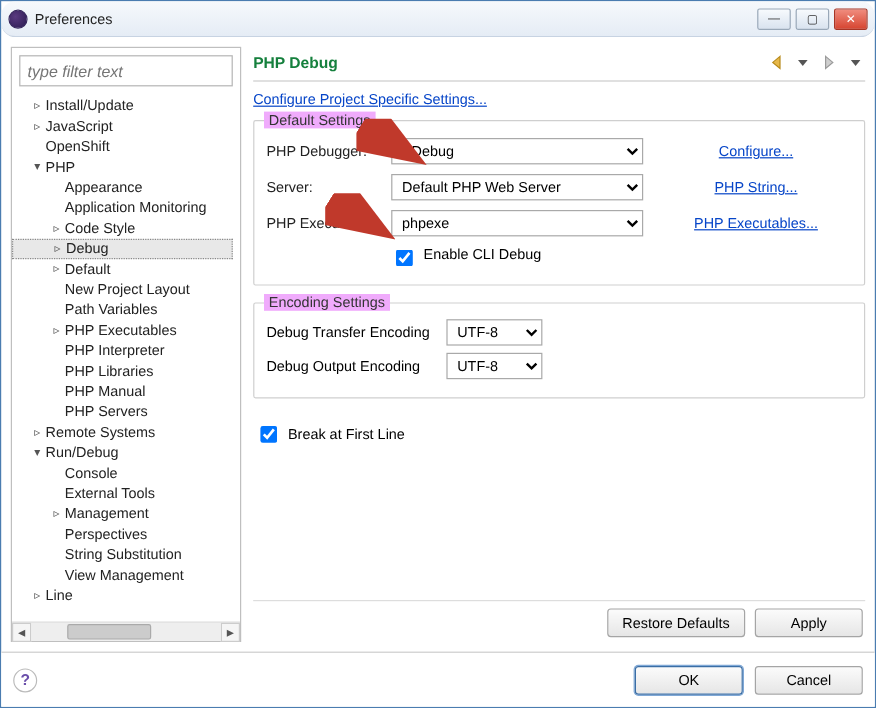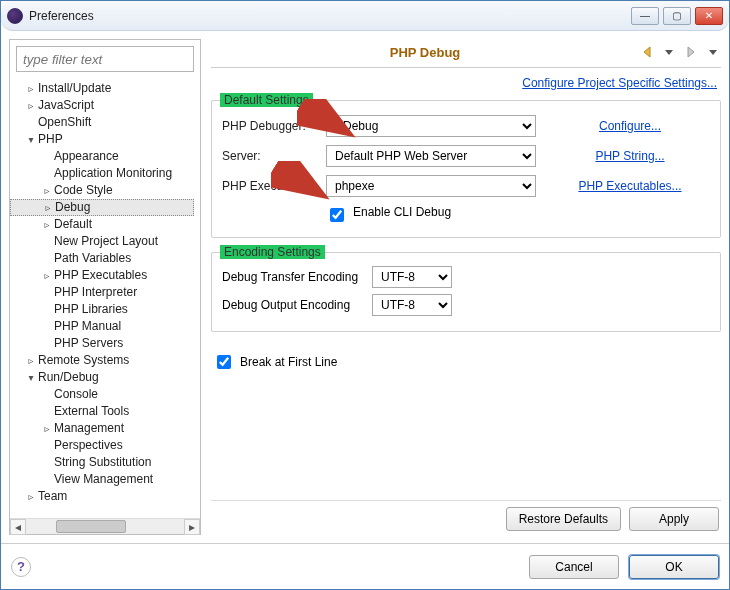--- a/index.html
+++ b/index.html
@@ -120,48 +120,47 @@
   .right {
     flex: 1;
     display: flex; flex-direction: column;
     padding-left: 10px;
     min-width: 0;
   }
   .header-row {
     display: flex; align-items: center; height: 26px;
   }
   .header-row h2 {
-    margin: 0; font-size: 13px; font-weight: bold; color: #a16207;
+    margin: 0; font-size: 13px; font-weight: bold; color: #15803d;
     flex: 1;
-    text-align: center;
   }
   .nav-btns { display: flex; gap: 6px; align-items: center; }
   .nav-btn {
     width: 16px; height: 16px; display: inline-flex; align-items: center; justify-content: center;
   }
   .nav-menu-tri {
     width: 0; height: 0; border-left: 4px solid transparent; border-right: 4px solid transparent;
     border-top: 5px solid #555;
   }
   .header-sep {
     height: 1px; background: #ccc; margin: 2px 0 8px 0;
   }
-  .proj-link-row { text-align: right; padding-right: 4px; margin-bottom: 10px; }
+  .proj-link-row { padding-right: 4px; margin-bottom: 10px; }
   a.link { color: #0645c8; text-decoration: underline; cursor: pointer; }
   
   .group {
     border: 1px solid #cfcfcf;
     border-radius: 2px;
     padding: 10px 10px 12px 10px;
     margin-bottom: 14px;
     position: relative;
   }
   .group .legend {
     position: absolute; top: -8px; left: 8px;
-    background: #22c55e; padding: 0 4px; font-size: 12px; color: #333;
+    background: #f0abfc; padding: 0 4px; font-size: 12px; color: #333;
   }
   .form-row {
     display: grid;
     grid-template-columns: 96px 220px 1fr;
     align-items: center;
     height: 30px;
     gap: 8px;
   }
   .form-row .lbl { color: #222; }
   select.combo, .combo {
@@ -331,21 +330,21 @@
           <div class="tree-row indent-2">
             <span class="twisty"></span>
             <span>String Substitution</span>
           </div>
           <div class="tree-row indent-2">
             <span class="twisty"></span>
             <span>View Management</span>
           </div>
           <div class="tree-row indent-1">
             <span class="twisty">▹</span>
-            <span>Team</span>
+            <span>Line</span>
           </div>
         </div>
     </div>
     <div class="scroll-x">
       <div class="arrow">◂</div>
       <div class="track">
           <div class="thumb"></div>
         </div>
       <div class="arrow">▸</div>
     </div>
@@ -453,15 +452,15 @@
           </marker>
         </defs>
       <line x1="5" y1="5" x2="45" y2="30" stroke="#c0392b" stroke-width="8" marker-end="url(#ah2)"></line>
     </svg>
   </div>
 </div>
 
 <div class="footer">
   <div class="help-icon">?</div>
   <div class="footer-spacer"></div>
+  <button class="btn default">OK</button>
   <button class="btn">Cancel</button>
-  <button class="btn default">OK</button>
 </div>
 
 </body></html>

